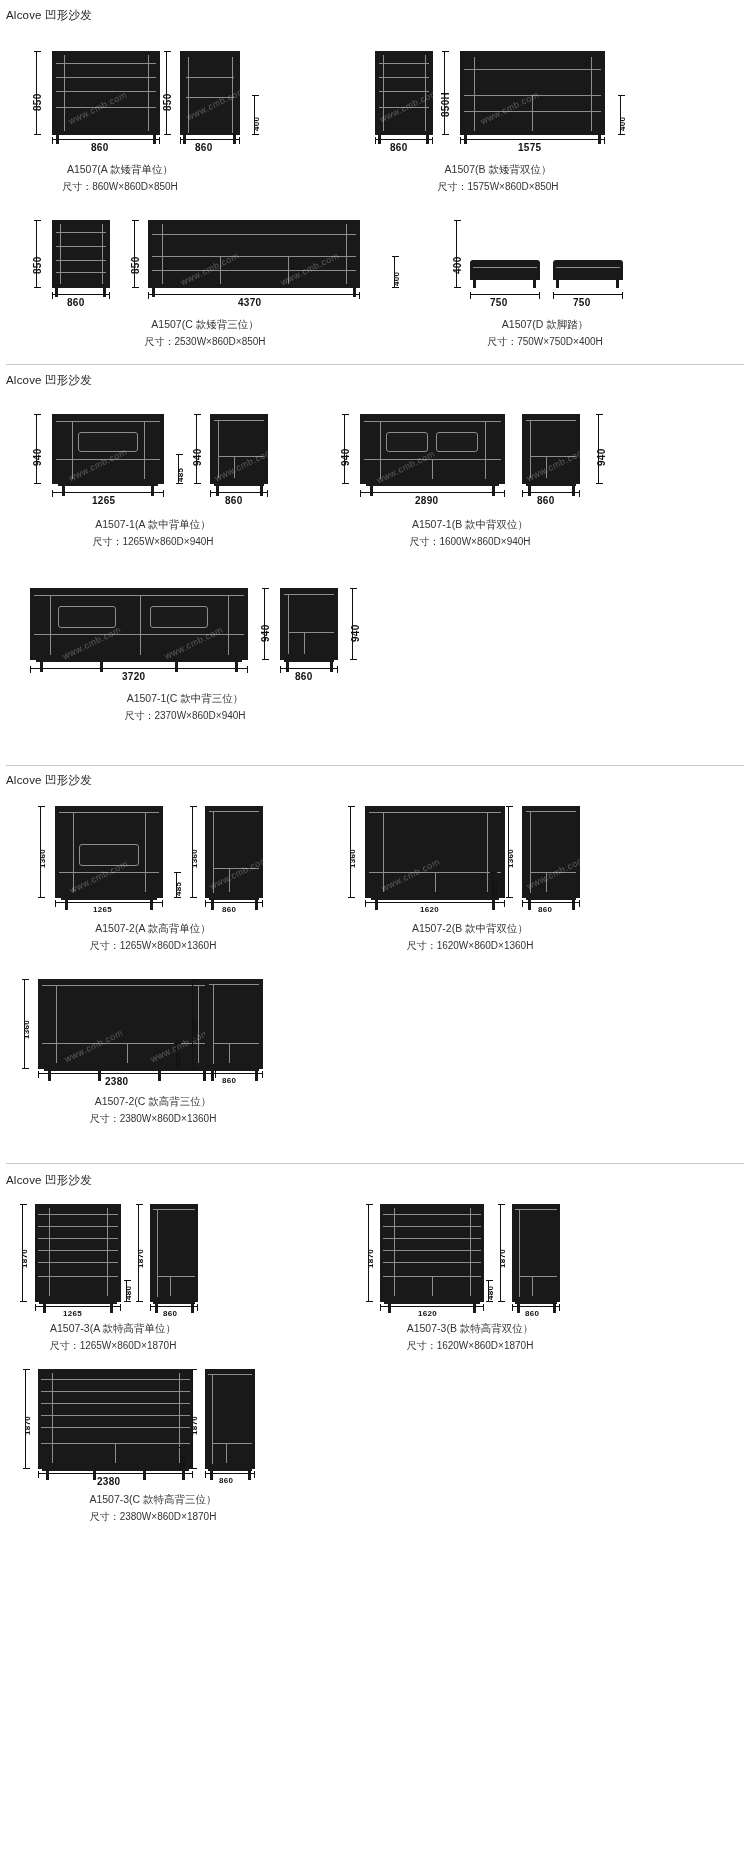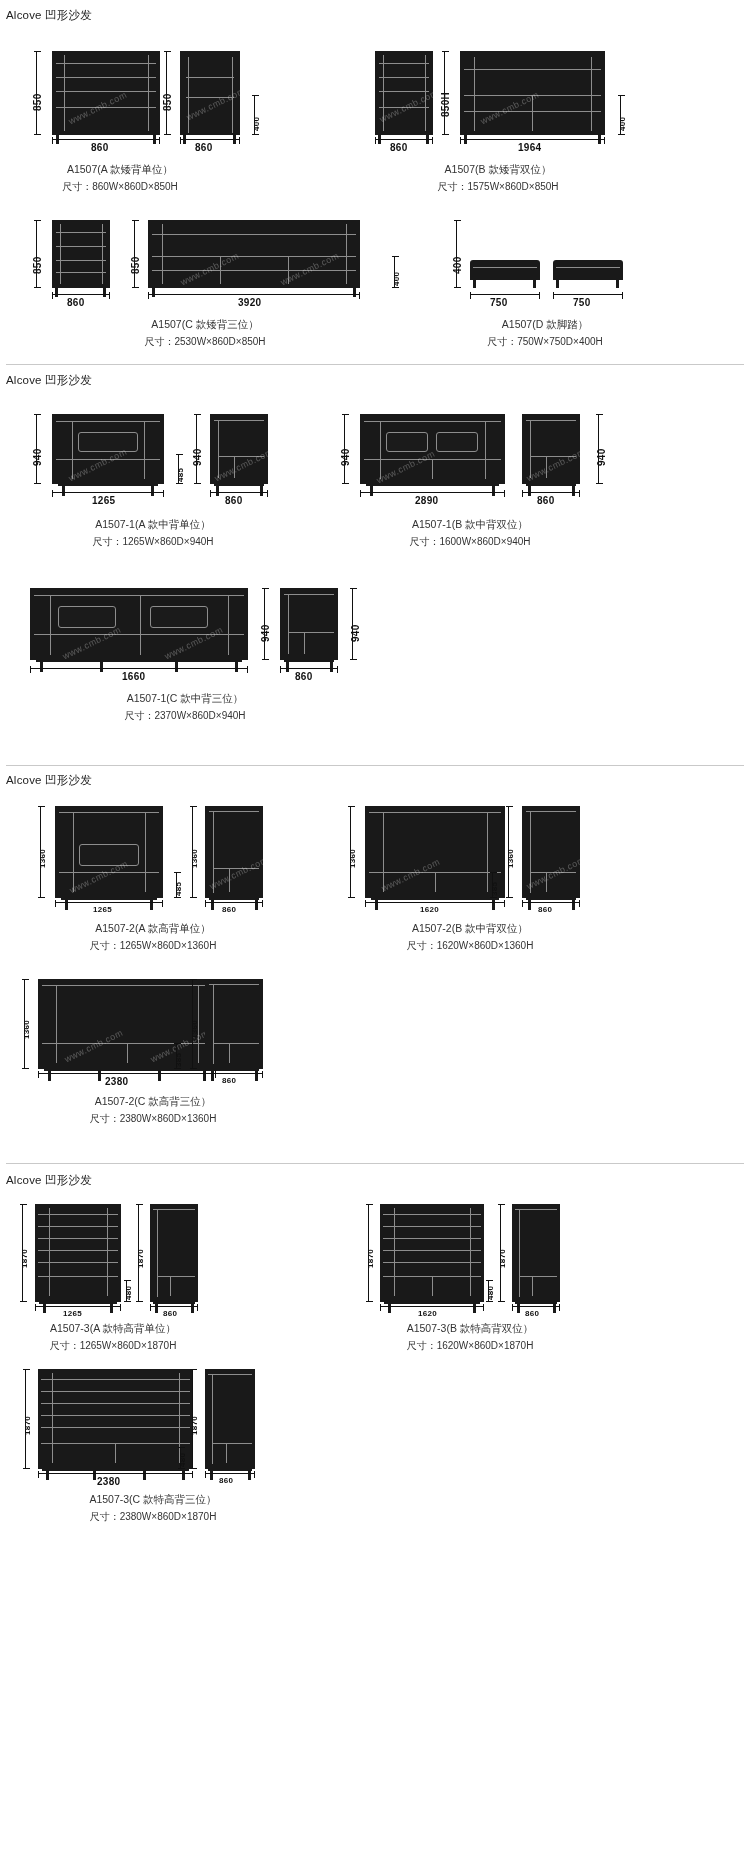--- a/index.html
+++ b/index.html
@@ -203,21 +203,21 @@
         <div class="lnv" style="left:72px; top:44px; height:36px;"></div>
         <div class="wm" style="left:18px; top:52px;">www.cmb.com</div>
         <div class="leg" style="left:4px; top:84px; height:9px;"></div>
         <div class="leg" style="left:138px; top:84px; height:9px;"></div>
       </div>
       <div class="dim-v" style="left:444px; top:24px; height:84px;"></div>
       <div class="dim-label vert" style="left:440px; top:90px;">850H</div>
       <div class="dim-v" style="left:620px; top:68px; height:40px;"></div>
       <div class="dim-label vert small" style="left:618px; top:104px;">400</div>
       <div class="dim-h" style="left:460px; top:112px; width:145px;"></div>
-      <div class="dim-label" style="left:518px; top:115px;">1964</div>
+      <div class="dim-label" style="left:518px; top:115px;">1575</div>
 
       <div class="caption" style="left:123px; top:136px;">A1507(B 款矮背双位）</div>
       <div class="caption sub" style="left:123px; top:153px;">尺寸：1575W×860D×850H</div>
     </div>
 
     <div class="row" style="height:150px;">
 
       <div class="fig" style="left:52px; top:18px; width:58px; height:68px;">
         <div class="sofa" style="left:0; top:0; width:58px; height:68px;"></div>
         <div class="ln" style="left:4px; top:12px; width:50px;"></div>
@@ -246,21 +246,21 @@
         <div class="wm" style="left:30px; top:44px;">www.cmb.com</div>
         <div class="wm" style="left:130px; top:44px;">www.cmb.com</div>
         <div class="leg" style="left:4px; top:68px; height:9px;"></div>
         <div class="leg" style="left:205px; top:68px; height:9px;"></div>
       </div>
       <div class="dim-v" style="left:134px; top:18px; height:68px;"></div>
       <div class="dim-label vert" style="left:130px; top:72px;">850</div>
       <div class="dim-v" style="left:394px; top:54px; height:32px;"></div>
       <div class="dim-label vert small" style="left:392px; top:84px;">400</div>
       <div class="dim-h" style="left:148px; top:92px; width:212px;"></div>
-      <div class="dim-label" style="left:238px; top:95px;">3920</div>
+      <div class="dim-label" style="left:238px; top:95px;">4370</div>
 
       <div class="caption" style="left:-170px; top:116px;">A1507(C 款矮背三位）</div>
       <div class="caption sub" style="left:-170px; top:133px;">尺寸：2530W×860D×850H</div>
 
       <div class="fig" style="left:470px; top:58px; width:70px; height:20px;">
         <div class="sofa" style="left:0; top:0; width:70px; height:20px; border-radius:3px 3px 0 0;"></div>
         <div class="ln" style="left:3px; top:7px; width:64px;"></div>
         <div class="leg" style="left:3px; top:20px; height:8px;"></div>
         <div class="leg" style="left:63px; top:20px; height:8px;"></div>
       </div>
@@ -379,21 +379,21 @@
         <div class="sofa light" style="left:120px; top:18px; width:58px; height:22px; border:1px solid #8d8d8d; border-radius:3px; background:#1b1b1b;"></div>
         <div class="wm" style="left:30px; top:50px;">www.cmb.com</div>
         <div class="wm" style="left:132px; top:50px;">www.cmb.com</div>
         <div class="legbar" style="left:6px; top:72px; width:206px;"></div>
         <div class="leg" style="left:10px; top:74px; height:10px;"></div>
         <div class="leg" style="left:70px; top:74px; height:10px;"></div>
         <div class="leg" style="left:145px; top:74px; height:10px;"></div>
         <div class="leg" style="left:205px; top:74px; height:10px;"></div>
       </div>
       <div class="dim-h" style="left:30px; top:96px; width:218px;"></div>
-      <div class="dim-label" style="left:122px; top:99px;">1660</div>
+      <div class="dim-label" style="left:122px; top:99px;">3720</div>
 
       <div class="fig" style="left:280px; top:16px; width:58px; height:72px;">
         <div class="sofa" style="left:0; top:0; width:58px; height:72px;"></div>
         <div class="ln" style="left:4px; top:6px; width:50px;"></div>
         <div class="lnv" style="left:8px; top:6px; height:60px;"></div>
         <div class="ln" style="left:8px; top:44px; width:46px;"></div>
         <div class="lnv" style="left:24px; top:44px; height:22px;"></div>
         <div class="legbar" style="left:4px; top:72px; width:50px;"></div>
         <div class="leg" style="left:6px; top:74px; height:10px;"></div>
         <div class="leg" style="left:50px; top:74px; height:10px;"></div>

